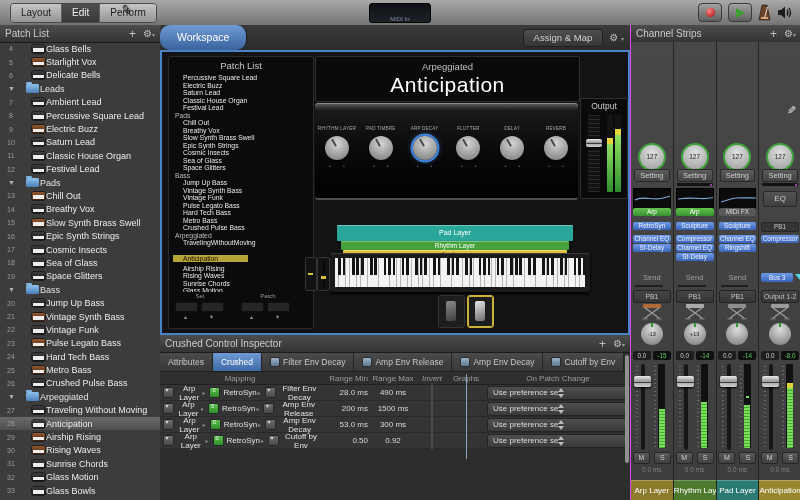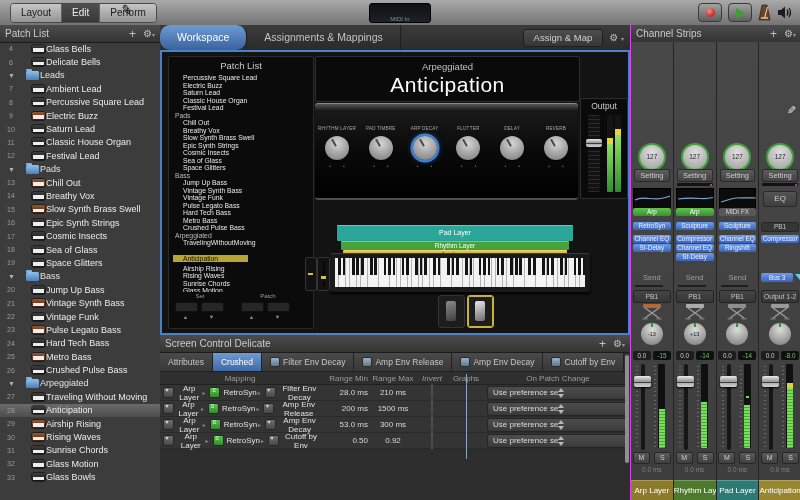--- a/index.html
+++ b/index.html
@@ -262,20 +262,25 @@
         <span class="hdr-gear">⚙<i>▾</i></span>
       </span>
     </div>
     <div id="pl-list">
         <div class="pl-row">
           <span class="pl-num">4</span>
           <span class="kb-icon"></span>
           <span class="pl-label">Glass Bells</span>
         </div>
         <div class="pl-row">
+          <span class="pl-num">5</span>
+          <span class="kb-icon accent"></span>
+          <span class="pl-label">Starlight Vox</span>
+        </div>
+        <div class="pl-row">
           <span class="pl-num">6</span>
           <span class="kb-icon"></span>
           <span class="pl-label">Delicate Bells</span>
         </div>
         <div class="pl-folder">
           <span class="tri">▼</span>
           <span class="folder-icon"></span>
           <span class="pl-label">Leads</span>
         </div>
         <div class="pl-row">
@@ -428,21 +433,20 @@
           <span class="kb-icon"></span>
           <span class="pl-label">Glass Bowls</span>
         </div>
       </div>
   </div>
 
   <div id="center">
     <div id="ws-tabbar">
       <div id="ws-tabs" style="display:flex">
           <div class="ws-tab active">Workspace</div>
-          <div class="ws-tab">Assignments &amp; Mappings</div>
         </div>
       <div id="assign-map">Assign &amp; Map</div>
       <span id="ws-gear">⚙ <span style="font-size:6px;color:#999">▾</span></span>
     </div>
 
     <div id="workspace">
 
       <div id="sel-panel">
         <div id="sel-title">Patch List</div>
         <div id="sel-list"><div class="sel-row">Percussive Square Lead</div><div class="sel-row">Electric Buzz</div><div class="sel-row">Saturn Lead</div><div class="sel-row">Classic House Organ</div><div class="sel-row">Festival Lead</div><div class="sel-row group">Pads</div><div class="sel-row">Chill Out</div><div class="sel-row">Breathy Vox</div><div class="sel-row">Slow Synth Brass Swell</div><div class="sel-row">Epic Synth Strings</div><div class="sel-row">Cosmic Insects</div><div class="sel-row">Sea of Glass</div><div class="sel-row">Space Glitters</div><div class="sel-row group">Bass</div><div class="sel-row">Jump Up Bass</div><div class="sel-row">Vintage Synth Bass</div><div class="sel-row">Vintage Funk</div><div class="sel-row">Pulse Legato Bass</div><div class="sel-row">Hard Tech Bass</div><div class="sel-row">Metro Bass</div><div class="sel-row">Crushed Pulse Bass</div><div class="sel-row group">Arpeggiated</div><div class="sel-row">TravelingWithoutMoving</div><div class="sel-row selected">Anticipation</div><div class="sel-row">Airship Rising</div><div class="sel-row">Rising Waves</div><div class="sel-row">Sunrise Chords</div><div class="sel-row">Glass Motion</div></div>
@@ -531,21 +535,21 @@
       <div class="pedal" style="left:276px;top:243px">
           <div class="foot"></div>
         </div>
       <div class="pedal active" style="left:305px;top:243px">
           <div class="foot"></div>
         </div>
     </div>
 
     <div id="inspector">
       <div class="panel-header">
-        <span>Screen Control Delicate</span>
+        <span>Crushed Control Inspector</span>
         <span class="hdr-btns">
           <span class="hdr-plus">+</span>
           <span class="hdr-gear">⚙<i>▾</i></span>
         </span>
       </div>
       <div id="insp-tabs">
           <div class="itab">
             <span>Attributes</span>
           </div>
           <div class="itab active">
@@ -582,21 +586,21 @@
               <span class="mchip"></span>
               <span>Arp Layer</span>
               <span class="mcaret">▸</span>
               <span class="mchip green"></span>
               <span>RetroSyn</span>
               <span class="mcaret">▸</span>
               <span class="mchip"></span>
               <span>Filter Env Decay</span>
             </div>
             <div class="col-min" style="font-size: 8px; color: rgb(216, 216, 216);">28.0 ms</div>
-            <div class="col-max" style="font-size: 8px; color: rgb(216, 216, 216);">210 ms</div>
+            <div class="col-max" style="font-size: 8px; color: rgb(216, 216, 216);">490 ms</div>
             <div class="col-inv"><span class="inv-box"></span></div>
             <div class="col-gr"><span class="graph-icon rise"><i></i></span></div>
             <div class="col-opc">
               <div class="opc">
                 <span>Use preference setting</span>
                 <span class="stp"></span>
               </div>
             </div>
           </div>
           <div class="map-row">

